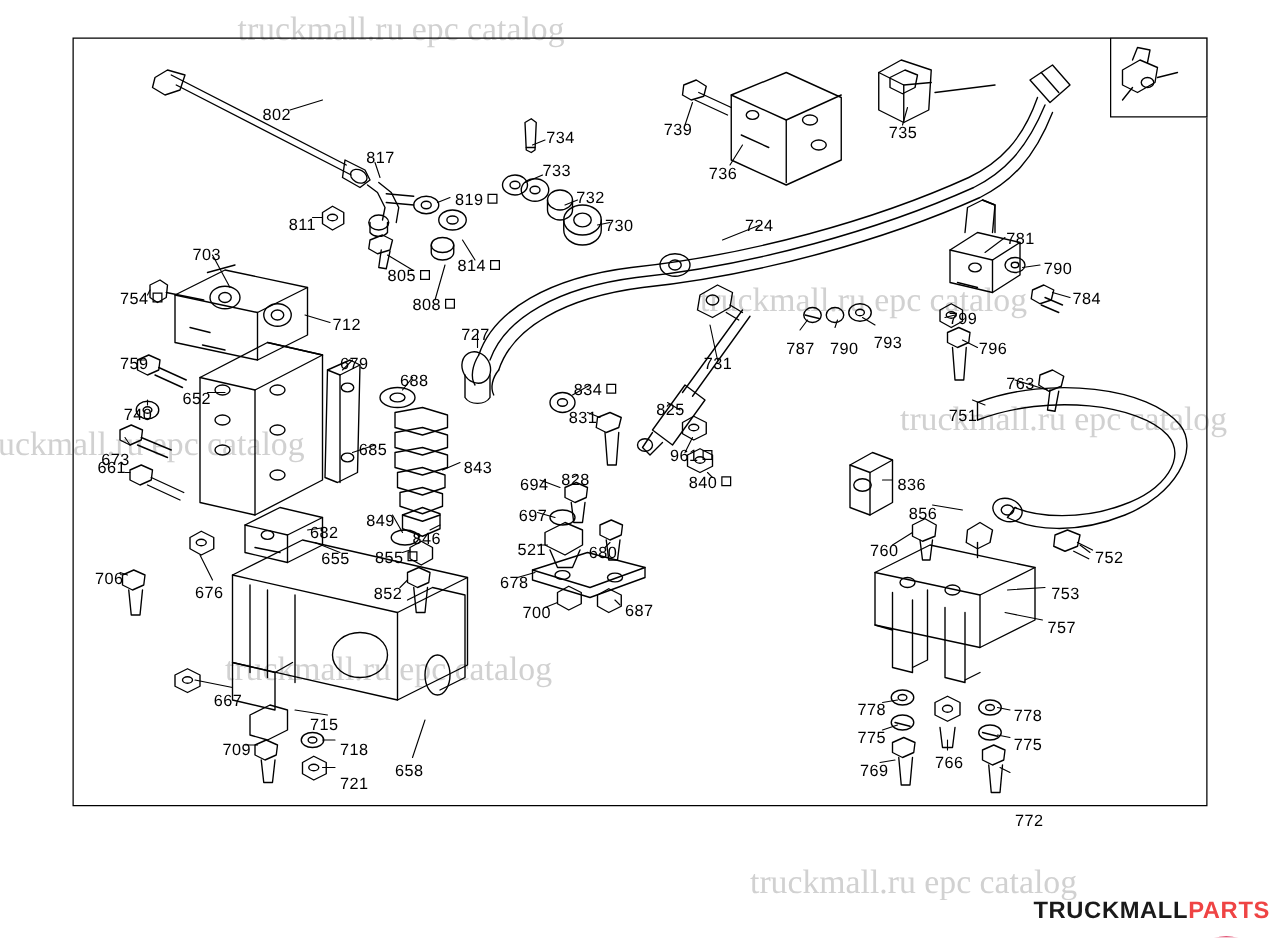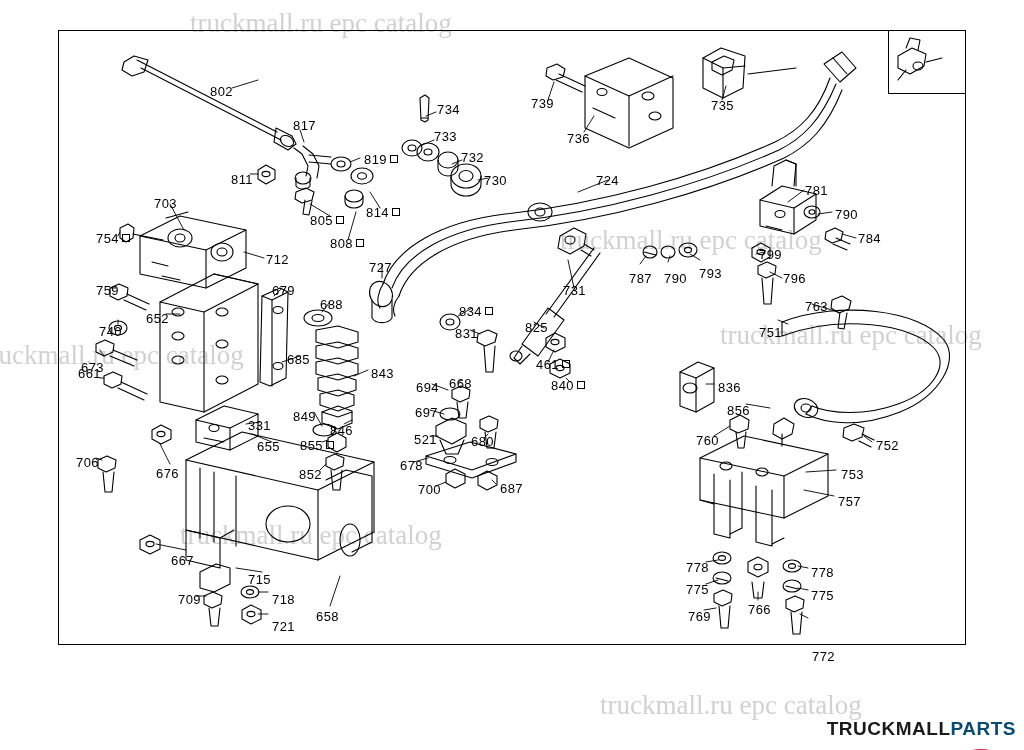--- a/index.html
+++ b/index.html
@@ -98,21 +98,21 @@
     z-index: 25;
     text-align: right;
     font-family: "Liberation Sans", sans-serif;
   }
   .brand-text {
     font-size: 19px;
     font-weight: bold;
     letter-spacing: .5px;
     color: #1a1a1a;
   }
-  .brand-text .accent { color: #0c4a6e; }
+  .brand-text .accent { color: #ef4444; }
   .brand-mark {
     position: absolute;
     right: 2px;
     top: 22px;
     width: 66px;
     height: 46px;
   }
 </style>
 </head>
 <body>
@@ -668,38 +668,38 @@
   <div class="lbl" style="left:81px;top:360px">673</div>
   <div class="lbl" style="left:78px;top:366px">661</div>
   <div class="lbl" style="left:272px;top:283px">679</div>
   <div class="lbl" style="left:320px;top:297px">688</div>
   <div class="lbl" style="left:287px;top:352px">685</div>
   <div class="lbl" style="left:371px;top:366px">843</div>
   <div class="lbl" style="left:293px;top:409px">849</div>
   <div class="lbl" style="left:330px;top:423px">846</div>
   <div class="lbl sq" style="left:300px;top:438px">855</div>
   <div class="lbl" style="left:299px;top:467px">852</div>
-  <div class="lbl" style="left:248px;top:418px">331</div>
+  <div class="lbl" style="left:248px;top:418px">682</div>
   <div class="lbl" style="left:257px;top:439px">655</div>
   <div class="lbl" style="left:156px;top:466px">676</div>
   <div class="lbl" style="left:76px;top:455px">706</div>
   <div class="lbl" style="left:171px;top:553px">667</div>
   <div class="lbl" style="left:248px;top:572px">715</div>
   <div class="lbl" style="left:178px;top:592px">709</div>
   <div class="lbl" style="left:272px;top:592px">718</div>
   <div class="lbl" style="left:272px;top:619px">721</div>
   <div class="lbl" style="left:316px;top:609px">658</div>
   <div class="lbl" style="left:369px;top:260px">727</div>
   <div class="lbl sq" style="left:459px;top:304px">834</div>
   <div class="lbl" style="left:455px;top:326px">831</div>
   <div class="lbl" style="left:525px;top:320px">825</div>
   <div class="lbl" style="left:563px;top:283px">731</div>
-  <div class="lbl sq" style="left:536px;top:357px">461</div>
+  <div class="lbl sq" style="left:536px;top:357px">961</div>
   <div class="lbl sq" style="left:551px;top:378px">840</div>
-  <div class="lbl" style="left:449px;top:376px">668</div>
+  <div class="lbl" style="left:449px;top:376px">828</div>
   <div class="lbl" style="left:416px;top:380px">694</div>
   <div class="lbl" style="left:415px;top:405px">697</div>
   <div class="lbl" style="left:414px;top:432px">521</div>
   <div class="lbl" style="left:471px;top:434px">680</div>
   <div class="lbl" style="left:400px;top:458px">678</div>
   <div class="lbl" style="left:418px;top:482px">700</div>
   <div class="lbl" style="left:500px;top:481px">687</div>
   <div class="lbl" style="left:718px;top:380px">836</div>
   <div class="lbl" style="left:727px;top:403px">856</div>
   <div class="lbl" style="left:696px;top:433px">760</div>

